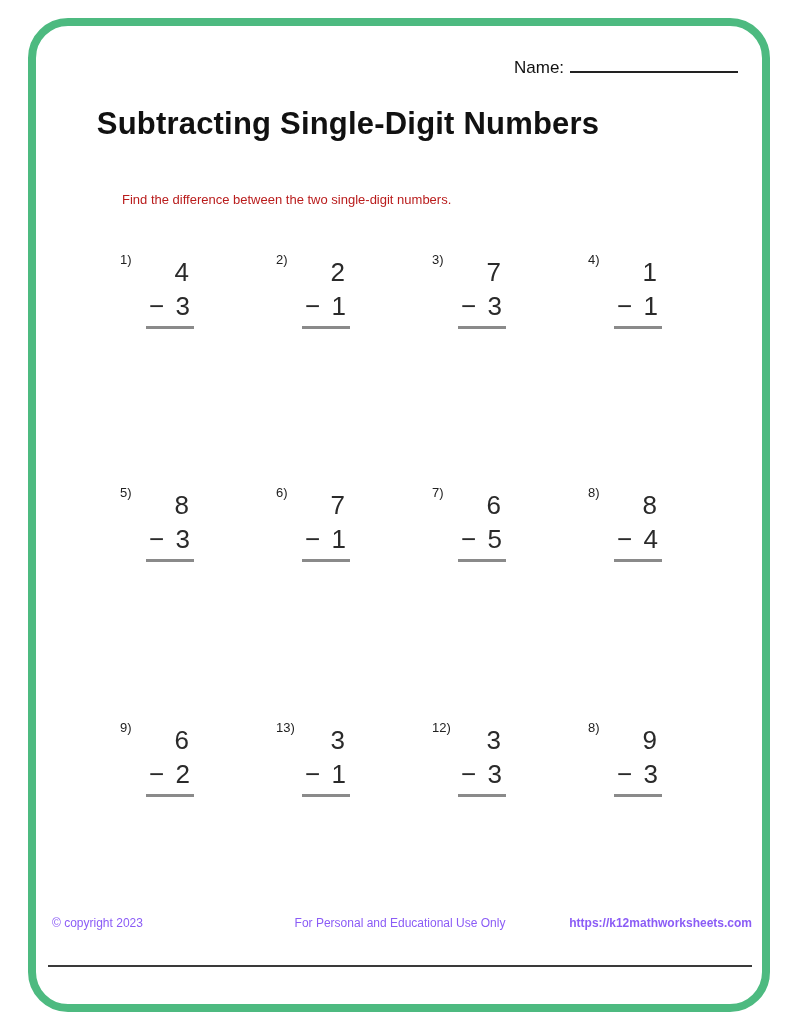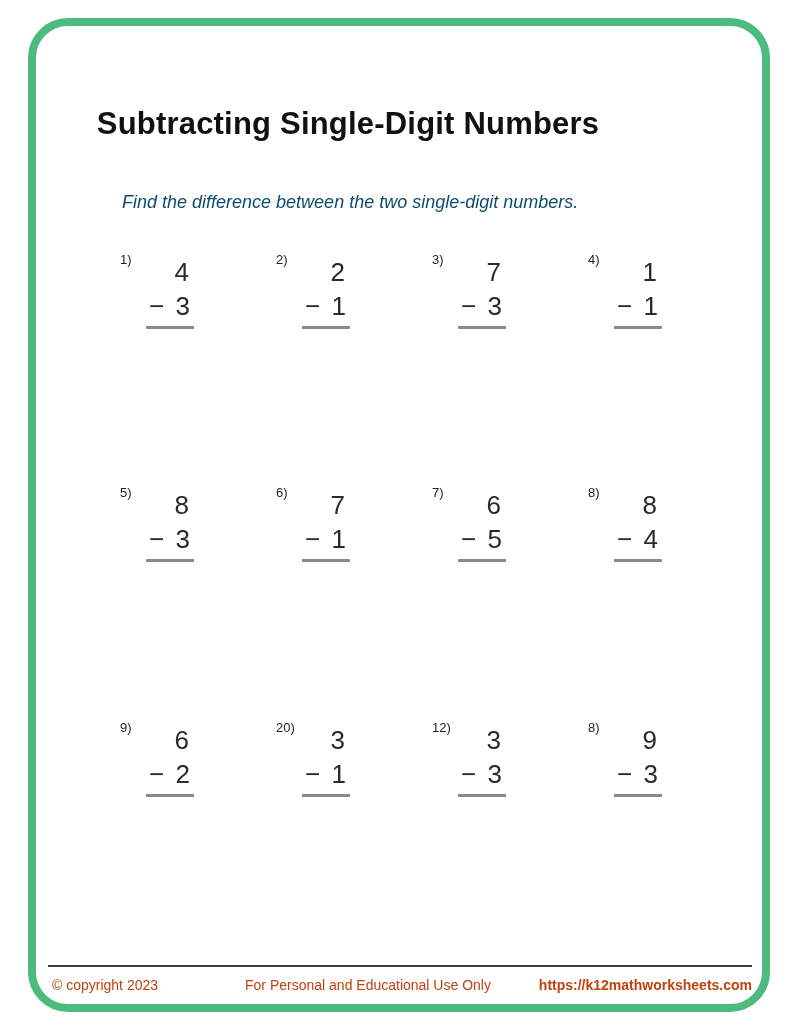--- a/index.html
+++ b/index.html
@@ -47,23 +47,22 @@
     width:696px;
     text-align:center;
     font-size:31px;
     font-weight:700;
     letter-spacing:.2px;
     color:#111;
   }
   .instruction{
     position:absolute;
     left:122px; top:192px;
-    font-size:18px;
-    color:#0c4a6e;
-    font-style:italic;
+    font-size:13px;
+    color:#b91c1c;
   }
   .prob{
     position:absolute;
     display:flex;
     align-items:flex-start;
   }
   .plabel{
     font-size:13px;
     line-height:1;
     color:#222;
@@ -98,35 +97,38 @@
   .c1{left:120px;} .c2{left:276px;} .c3{left:432px;} .c4{left:588px;}
   .r1{top:253px;} .r2{top:486px;} .r3{top:721px;}
   .footer-rule{
     position:absolute;
     left:48px; top:965px;
     width:704px;
     border-top:2px solid #3a3a3a;
   }
   .footer-text{
     position:absolute;
-    top:977px;
-    font-size:14px;
-    color:#c2410c;
+    top:916px;
+    font-size:12px;
+    color:#8b5cf6;
     white-space:nowrap;
   }
   .f-left{left:52px;}
-  .f-center{left:0;width:736px;text-align:center;}
+  .f-center{left:0;width:800px;text-align:center;}
   .f-right{right:48px;font-weight:bold;}
 </style>
 </head>
 <body>
 
 <div class="page">
   <div class="sheet-border"></div>
 
+  <div class="name-row">
+    <span>Name:</span><span class="name-blank"></span>
+  </div>
 
   <div class="title">Subtracting Single-Digit Numbers</div>
 
   <div class="instruction">Find the difference between the two single-digit numbers.</div>
 
   <div class="prob c1 r1">
     <span class="plabel">1)</span>
     <div class="pbody">
       <div class="ptop">4</div>
       <div class="pbot">
@@ -220,21 +222,21 @@
     <div class="pbody">
       <div class="ptop">6</div>
       <div class="pbot">
         <span>−</span>
         <span>2</span>
       </div>
       <div class="pline"></div>
     </div>
   </div>
   <div class="prob c2 r3">
-    <span class="plabel">20)</span>
+    <span class="plabel">13)</span>
     <div class="pbody">
       <div class="ptop">3</div>
       <div class="pbot">
         <span>−</span>
         <span>1</span>
       </div>
       <div class="pline"></div>
     </div>
   </div>
   <div class="prob c3 r3">

